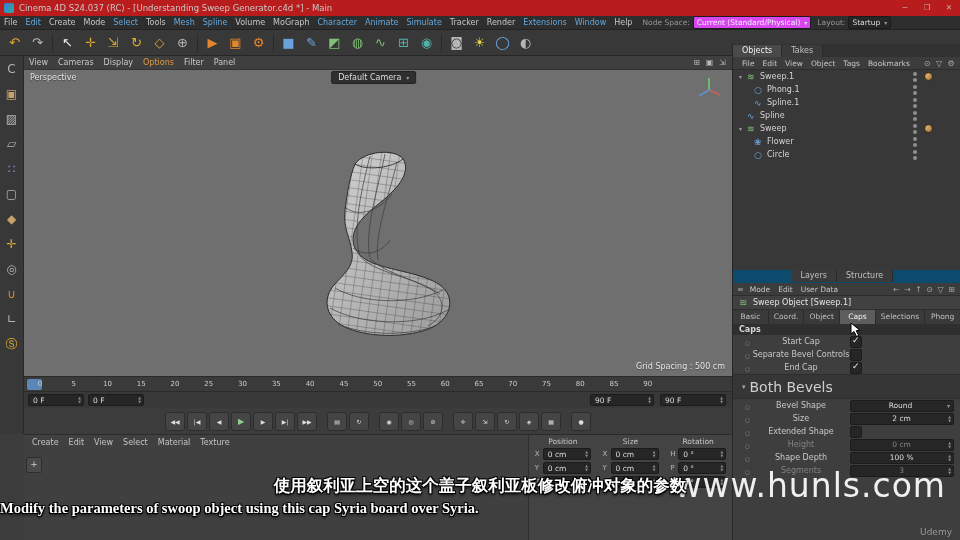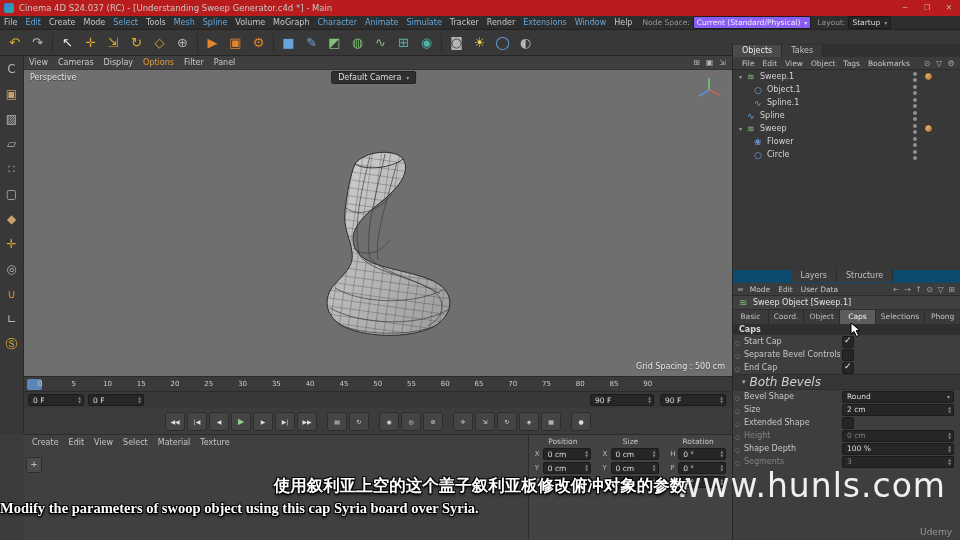--- a/index.html
+++ b/index.html
@@ -12,21 +12,21 @@
   .win-controls{margin-left:auto;display:flex;}
   .win-btn{width:22px;height:16px;text-align:center;line-height:16px;font-size:7.5px;color:#bbb;}
   
   .menubar{position:absolute;left:0;top:16px;width:960px;height:14px;background:#2e2e2e;border-bottom:1px solid #222;
            display:flex;align-items:center;box-sizing:border-box;}
   .menu-item{padding:0 4px;font-size:8px;color:#c6c6c6;white-space:nowrap;}
   .menu-item[data-accent="true"]{color:#64a8dc;}
   .ns-label{margin-left:6px;color:#969696;font-size:7.5px;white-space:nowrap;}
   .dd-box{display:flex;align-items:center;height:11px;background:#262626;border:1px solid #1b1b1b;border-radius:2px;
           font-size:7.5px;color:#ddd;padding:0 3px;margin-left:3px;white-space:nowrap;}
-  .dd-box.nsblue{background:#8b5cf6;color:#eef4fa;}
+  .dd-box.nsblue{background:#d946ef;color:#eef4fa;}
   .dd-box::after{content:"▾";font-size:6px;color:#999;margin-left:4px;}
   .dd-box.nsblue::after{color:#cfe2f2;}
   
   .toolbar{position:absolute;left:0;top:30px;width:960px;height:26px;background:#383838;border-bottom:1px solid #262626;
            display:flex;align-items:center;padding-left:3px;box-sizing:border-box;}
   .tb-icon{width:21px;height:21px;margin:0 1px;display:flex;align-items:center;justify-content:center;font-size:13px;border-radius:3px;}
   .tb-sep{width:1px;height:18px;background:#2a2a2a;margin:0 3px;}
   
   .palette{position:absolute;left:0;top:56px;width:24px;height:378px;background:#383838;border-right:1px solid #2a2a2a;
            display:flex;flex-direction:column;align-items:center;padding-top:3px;box-sizing:border-box;}
@@ -113,32 +113,32 @@
   .attr-title{position:absolute;top:252px;left:0;right:0;height:14px;display:flex;align-items:center;padding-left:6px;
               font-size:8px;color:#e4e4e4;background:#414141;border-bottom:1px solid #2e2e2e;box-sizing:border-box;}
   .attr-title .oicn{width:14px;font-size:10px;}
   .sectabs{position:absolute;top:266px;left:0;right:0;height:14px;display:flex;background:#3a3a3a;border-bottom:1px solid #2a2a2a;}
   .stab{flex:1;text-align:center;line-height:14px;font-size:7.5px;color:#c0c0c0;background:#3a3a3a;border-right:1px solid #2c2c2c;}
   .stab.wide{flex:1.4;}
   .stab.active{background:#5d5d5d;color:#f2f2f2;}
   .caps-header{position:absolute;top:280px;left:0;right:0;height:11px;background:#2f2f2f;display:flex;align-items:center;
                padding-left:6px;font-size:8px;font-weight:bold;color:#d8d8d8;box-sizing:border-box;}
   .attr-rows{position:absolute;top:291px;left:0;right:0;}
-  .arow{display:flex;align-items:center;height:13px;padding:0 7px 0 2px;box-sizing:border-box;}
+  .arow{display:flex;align-items:center;height:13px;padding:0 7px 0 10px;box-sizing:border-box;text-align:center;}
   .bullet{width:9px;}
   .bullet::before{content:"○";font-size:5.5px;color:#8e8e8e;}
   .albl{width:98px;font-size:8px;color:#c8c8c8;white-space:nowrap;}
   .actl{flex:1;display:flex;align-items:center;}
   .actl .fld{flex:1;}
   .checkbox{width:10px;height:10px;background:#262626;border:1px solid #1b1b1b;border-radius:2px;position:relative;}
   .checkbox[data-checked="true"]::after{content:"✓";position:absolute;left:1px;top:-2px;font-size:9px;color:#ececec;}
   .caret{font-size:6px;color:#999;padding:0 1px;}
   .caret::before{content:"▾";}
-  .asub{background:#363636;height:16px;display:flex;align-items:center;padding-left:9px;border-top:1px solid #2d2d2d;
-        border-bottom:1px solid #2d2d2d;font-size:12px;color:#cfcfcf;box-sizing:border-box;font-style:italic;}
+  .asub{background:#363636;height:25px;display:flex;align-items:center;padding-left:9px;border-top:1px solid #2d2d2d;
+        border-bottom:1px solid #2d2d2d;font-size:14px;color:#cfcfcf;box-sizing:border-box;}
   .asub::before{content:"▾";margin-right:4px;font-size:7px;color:#aaa;}
   .arow.disabled .albl,.arow.disabled .fld{color:#828282;}
   
   .watermark{position:absolute;top:466px;right:14px;font-size:33px;color:rgba(255,255,255,.92);z-index:5;letter-spacing:1px;}
   .sub-cn{position:absolute;left:0;right:0;top:475px;text-align:center;font-size:16.5px;font-weight:bold;color:#fff;z-index:6;
           text-shadow:-1px -1px 0 #000,1px -1px 0 #000,-1px 1px 0 #000,1px 1px 0 #000,0 2px 3px #000;}
   .sub-en{position:absolute;left:0;right:0;top:500px;font-size:14.5px;font-weight:bold;color:#fff;z-index:6;
           font-family:"Liberation Serif","DejaVu Serif",serif;
           text-shadow:-1px -1px 0 #000,1px -1px 0 #000,-1px 1px 0 #000,1px 1px 0 #000,0 2px 3px #000;}
   .brand{position:absolute;right:8px;bottom:3px;font-size:9px;color:#b5b5b5;opacity:.75;z-index:7;}
@@ -459,21 +459,21 @@
         <span class="oicn c-green">≋</span>
         <span class="oname">Sweep.1</span>
         <span class="dots">
             <i></i>
             <i></i>
           </span>
         <span class="tagi" data-tag="true"></span>
       </div>
       <div class="orow d1">
         <span class="oicn c-blue">○</span>
-        <span class="oname">Object.1</span>
+        <span class="oname">Phong.1</span>
         <span class="dots">
             <i></i>
             <i></i>
           </span>
 
       </div>
       <div class="orow d1">
         <span class="oicn c-blue">∿</span>
         <span class="oname">Spline.1</span>
         <span class="dots">

